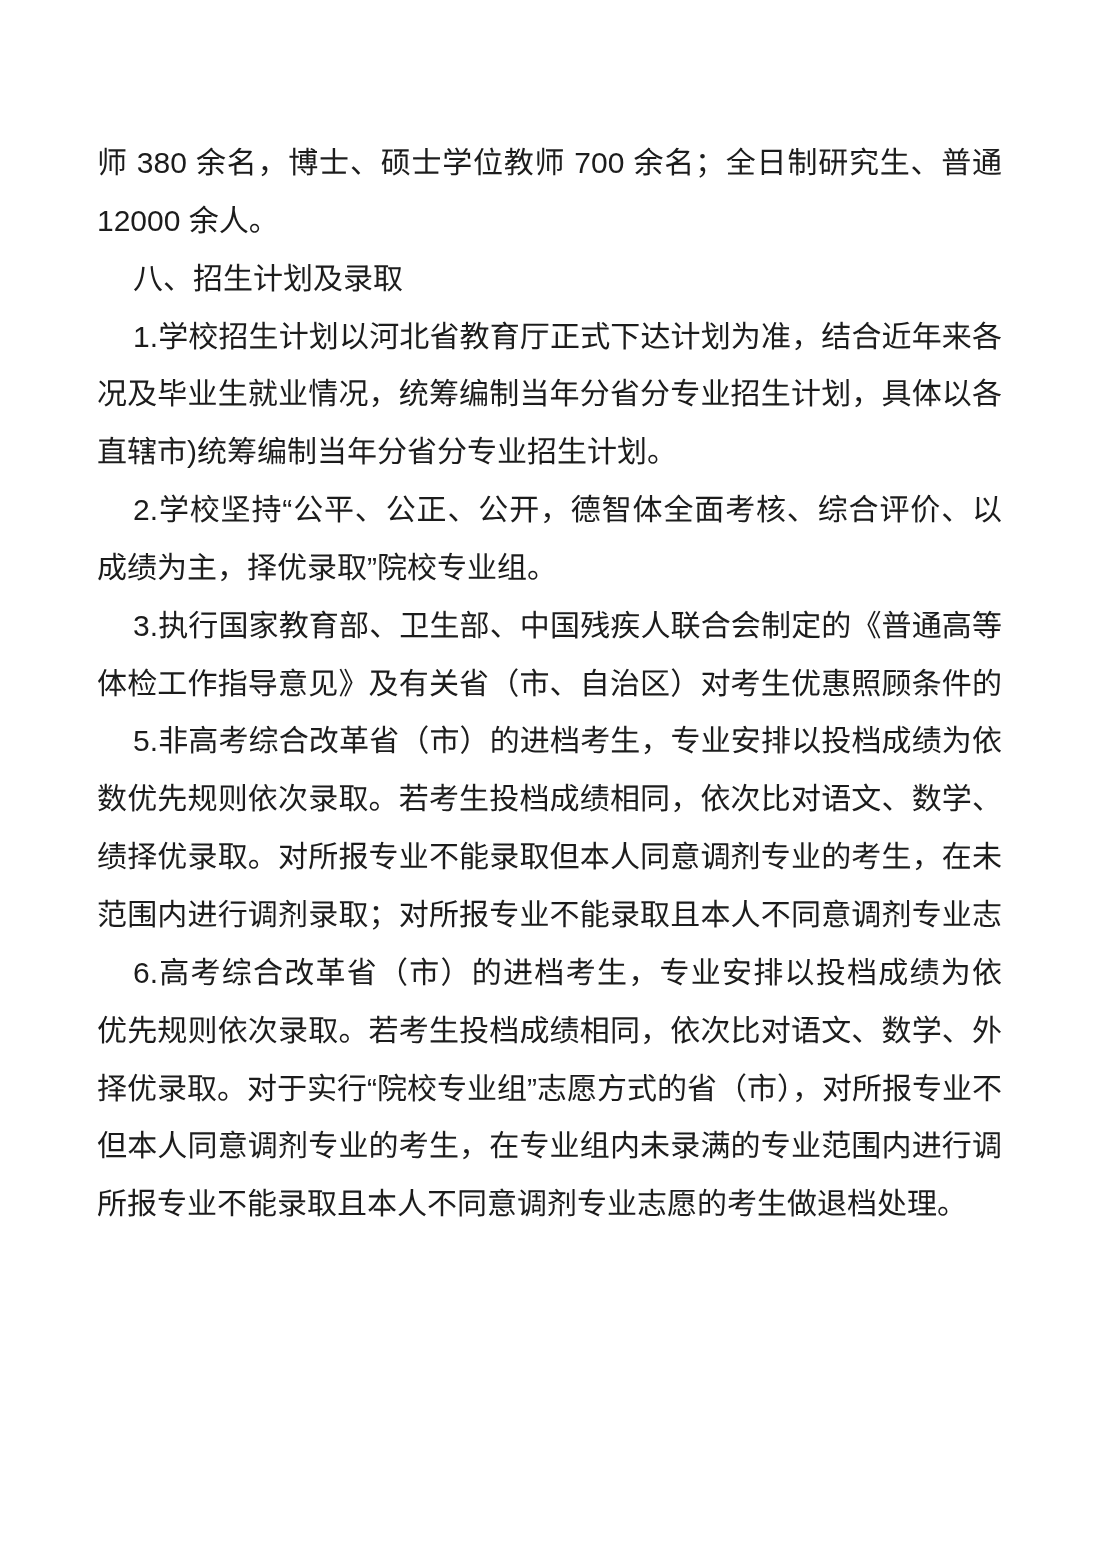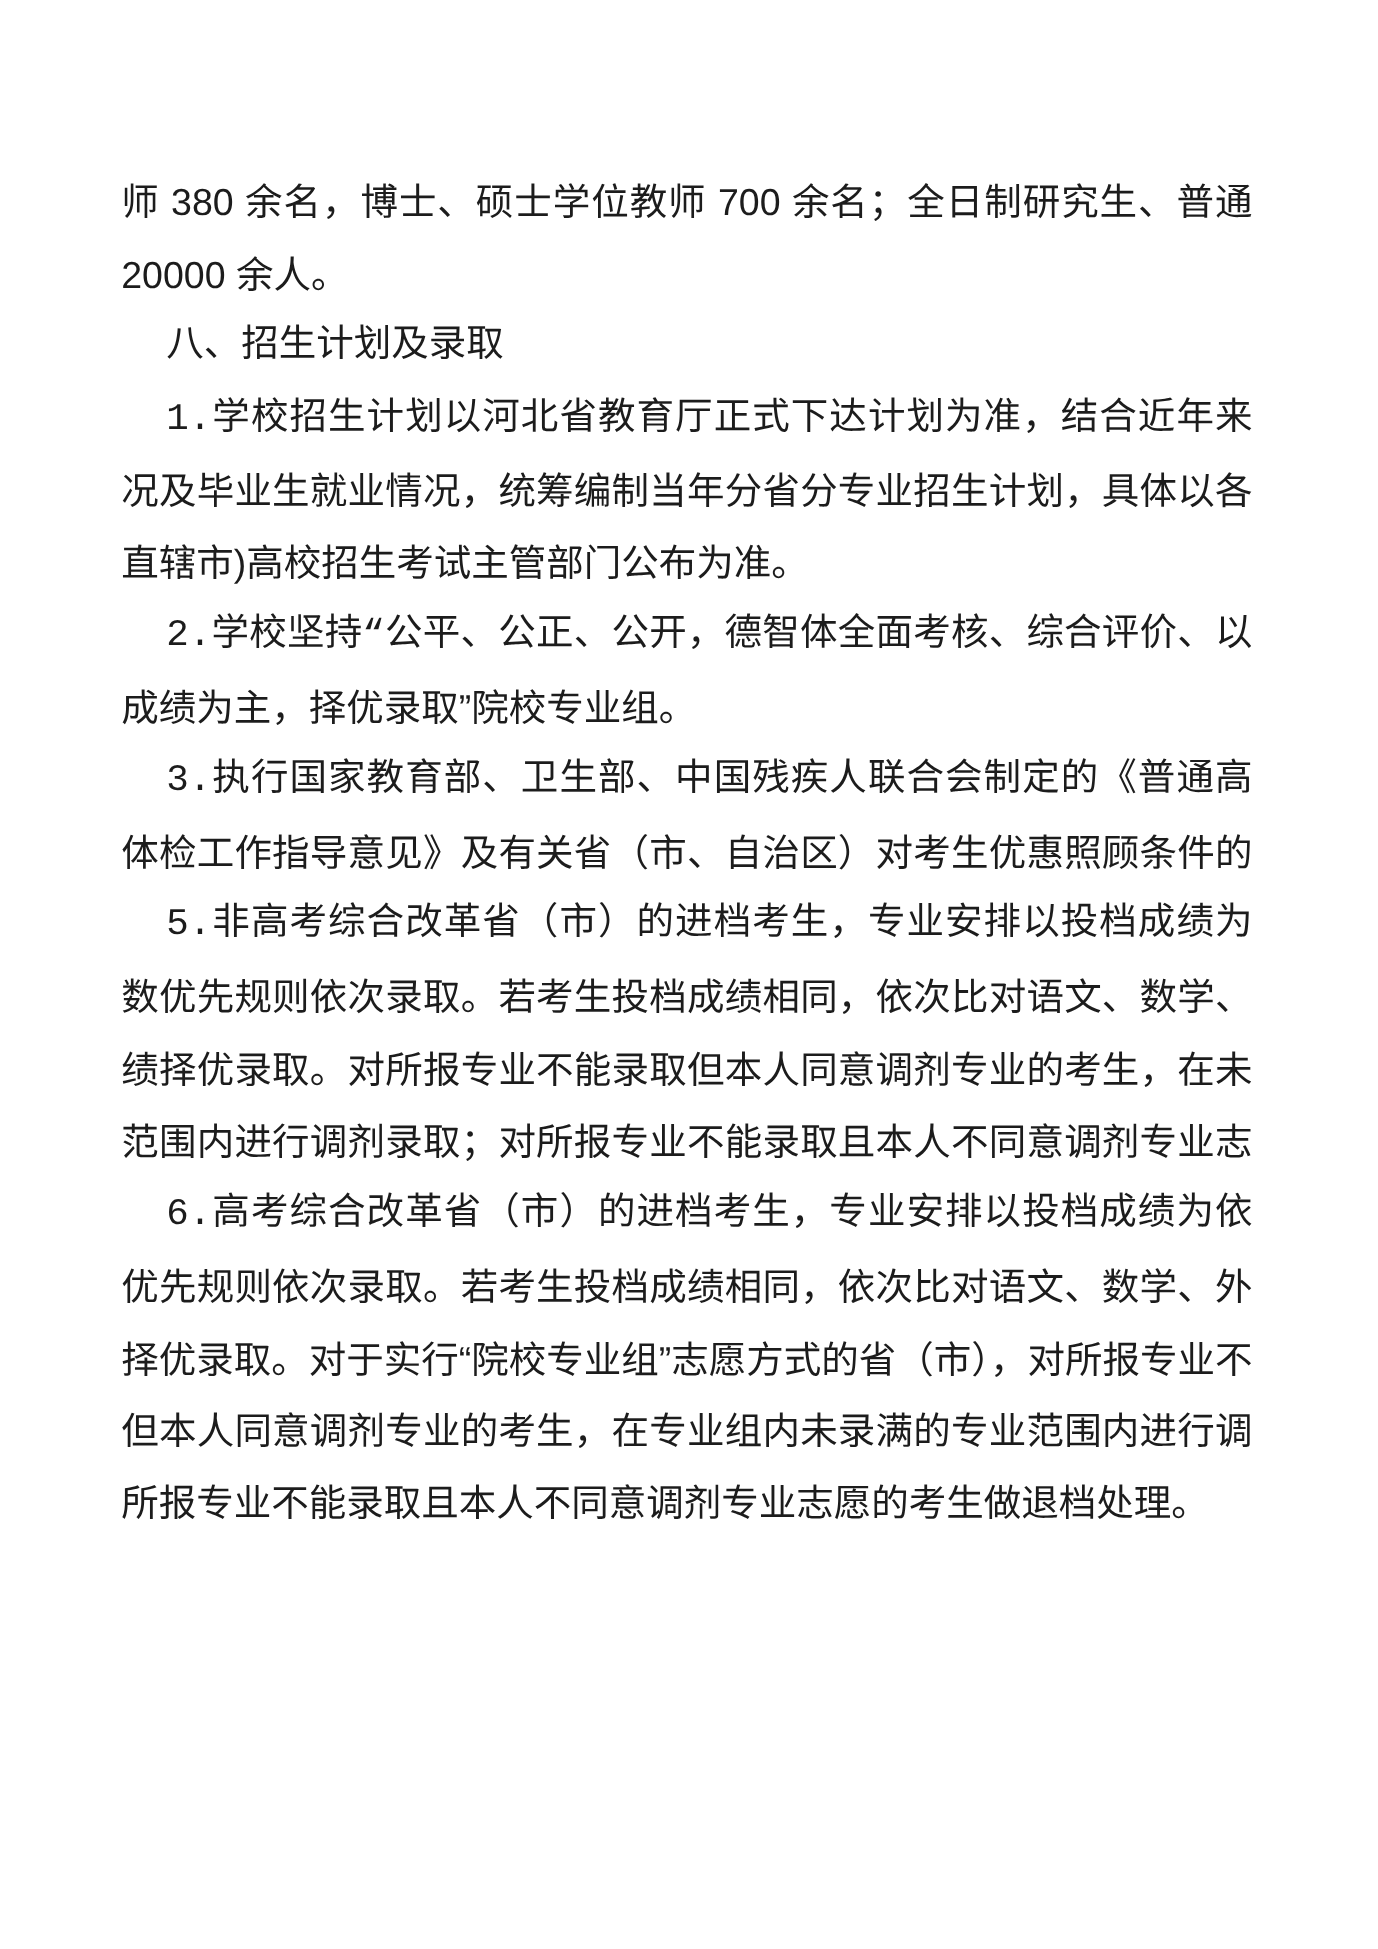--- a/index.html
+++ b/index.html
@@ -40,39 +40,38 @@
     text-align: justify;
     text-align-last: left;
     overflow: hidden;
   }
   
   .para .line:not(:last-child) {
     text-align-last: justify;
   }
   .line.indent {
     text-indent: 36px;
-    font-family: Liberation Mono, monospace;
   }
 </style>
 </head>
 <body>
 
 <div class="page">
   <div class="content">
       <div class="para">
         <div class="line">师 380 余名，博士、硕士学位教师 700 余名；全日制研究生、普通本科在校生</div>
-        <div class="line">20000 余人。</div>
+        <div class="line">12000 余人。</div>
       </div>
       <div class="para">
         <div class="line indent">八、招生计划及录取</div>
       </div>
       <div class="para">
         <div class="line indent">1.学校招生计划以河北省教育厅正式下达计划为准，结合近年来各地生源情</div>
         <div class="line">况及毕业生就业情况，统筹编制当年分省分专业招生计划，具体以各省(自治区、</div>
-        <div class="line">直辖市)高校招生考试主管部门公布为准。</div>
+        <div class="line">直辖市)统筹编制当年分省分专业招生计划。</div>
       </div>
       <div class="para">
         <div class="line indent">2.学校坚持“公平、公正、公开，德智体全面考核、综合评价、以文化考试</div>
         <div class="line">成绩为主，择优录取”院校专业组。</div>
       </div>
       <div class="para">
         <div class="line indent">3.执行国家教育部、卫生部、中国残疾人联合会制定的《普通高等学校招生</div>
         <div class="line">体检工作指导意见》及有关省（市、自治区）对考生优惠照顾条件的规定。</div>
       </div>
       <div class="para">

